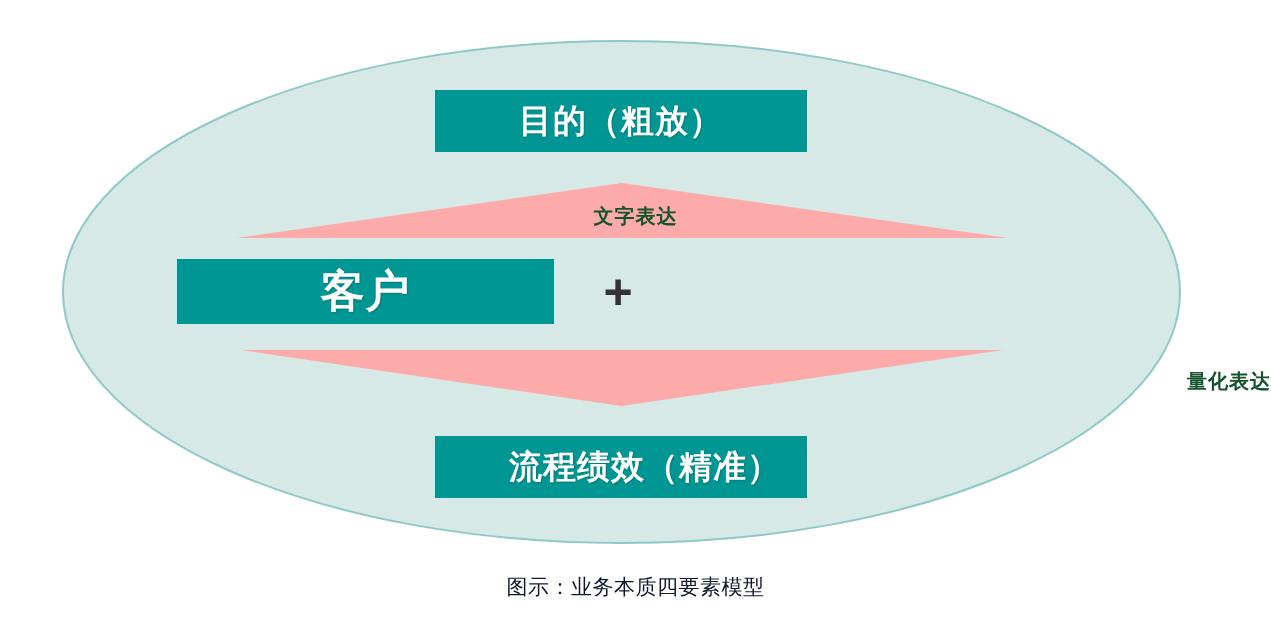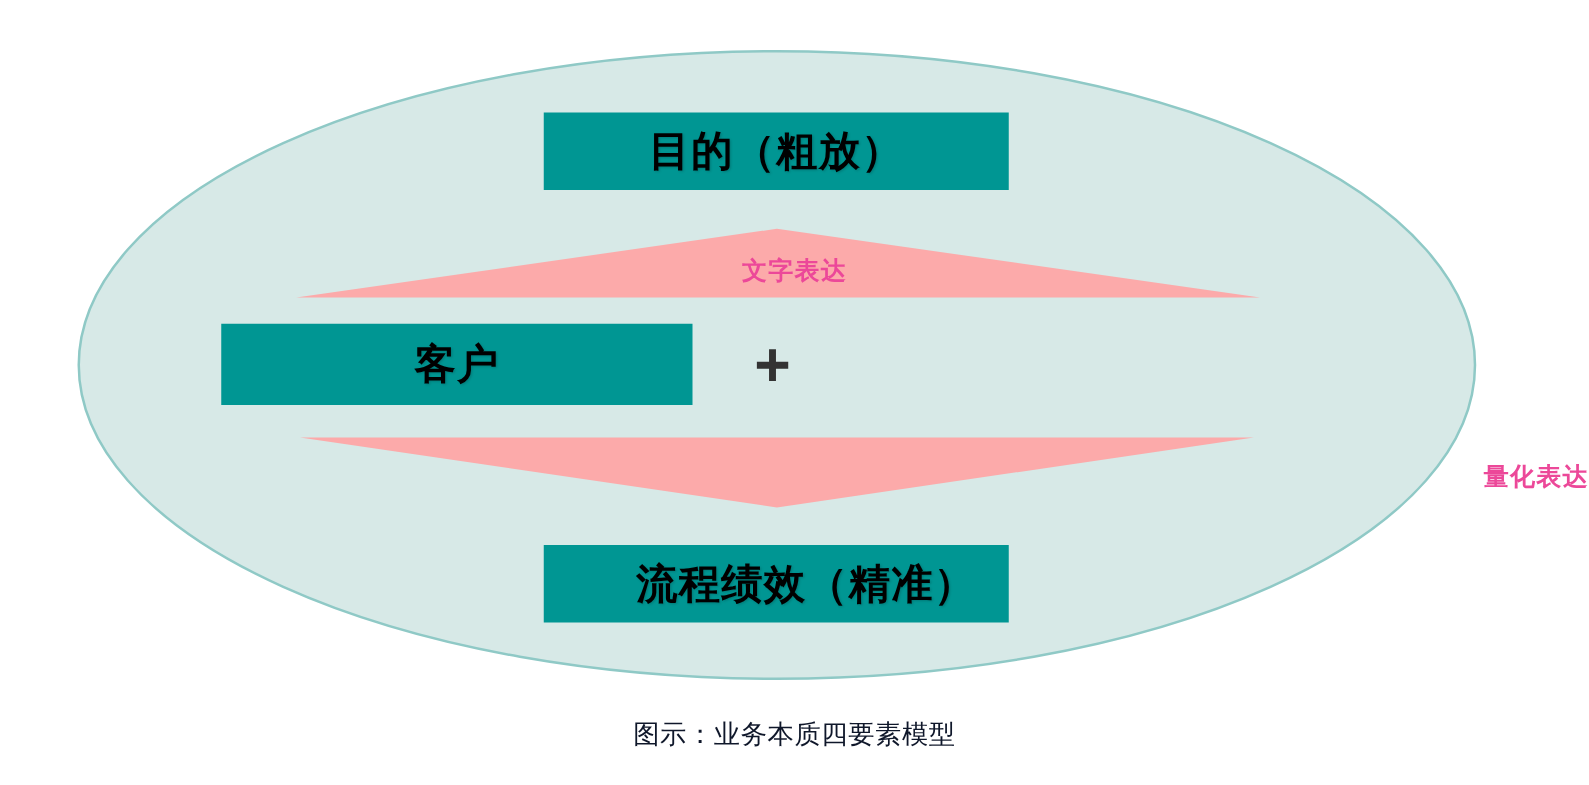--- a/index.html
+++ b/index.html
@@ -20,42 +20,42 @@
   #diagram-svg {
     position: absolute;
     left: 0;
     top: 0;
     width: 1271px;
     height: 628px;
   }
   .node-box {
     position: absolute;
     background: #009693;
-    color: #000000;
+    color: #ffffff;
     display: flex;
     align-items: center;
     justify-content: center;
     font-weight: bold;
     letter-spacing: 1px;
     text-shadow: 1px 1px 2px rgba(0,0,0,0.18);
     box-sizing: border-box;
   }
   #box-purpose {
     left: 435px;
     top: 90px;
     width: 372px;
     height: 62px;
     font-size: 33px;
   }
   #box-customer {
     left: 177px;
     top: 259px;
     width: 377px;
     height: 65px;
-    font-size: 33px;
+    font-size: 44px;
   }
   #box-value {
     left: 683px;
     top: 259px;
     width: 375px;
     height: 65px;
     font-size: 33px;
   }
   #box-performance {
     left: 435px;
@@ -74,21 +74,21 @@
     display: flex;
     align-items: center;
     justify-content: center;
     color: #333333;
     font-size: 50px;
     font-weight: bold;
     line-height: 1;
   }
   .flow-label {
     position: absolute;
-    color: #ec4899;
+    color: #14532d;
     font-size: 20px;
     font-weight: bold;
     letter-spacing: 1px;
     text-align: center;
     width: 100%;
     left: 0;
   }
   #label-text-expression { top: 203px; }
   #label-quant-expression { top: 368px; text-align: right; }
   #caption {

